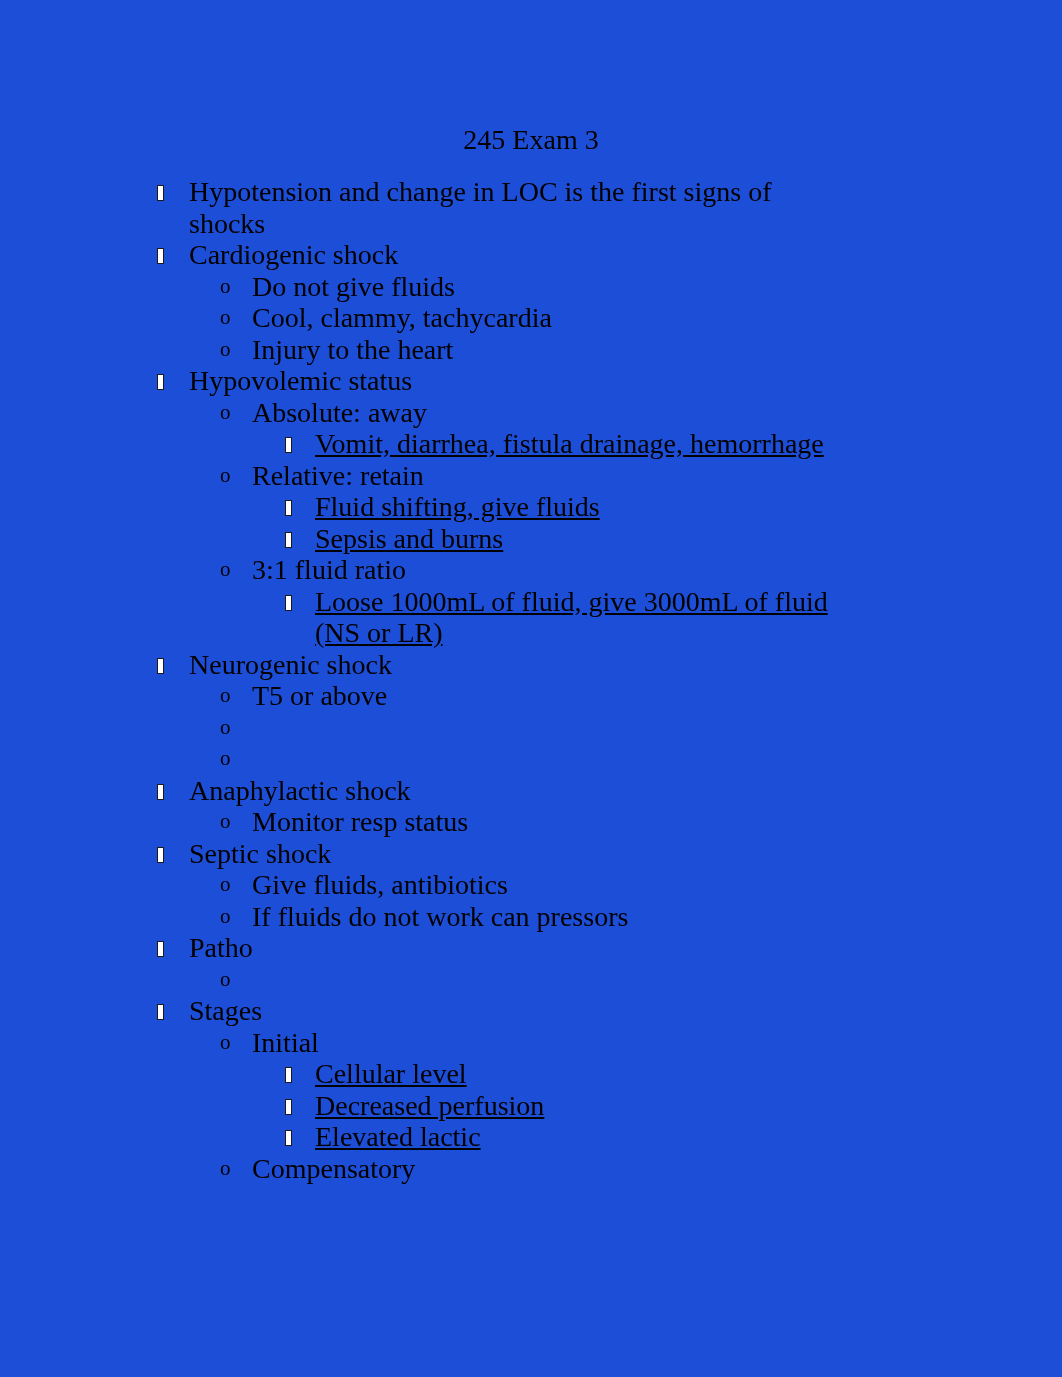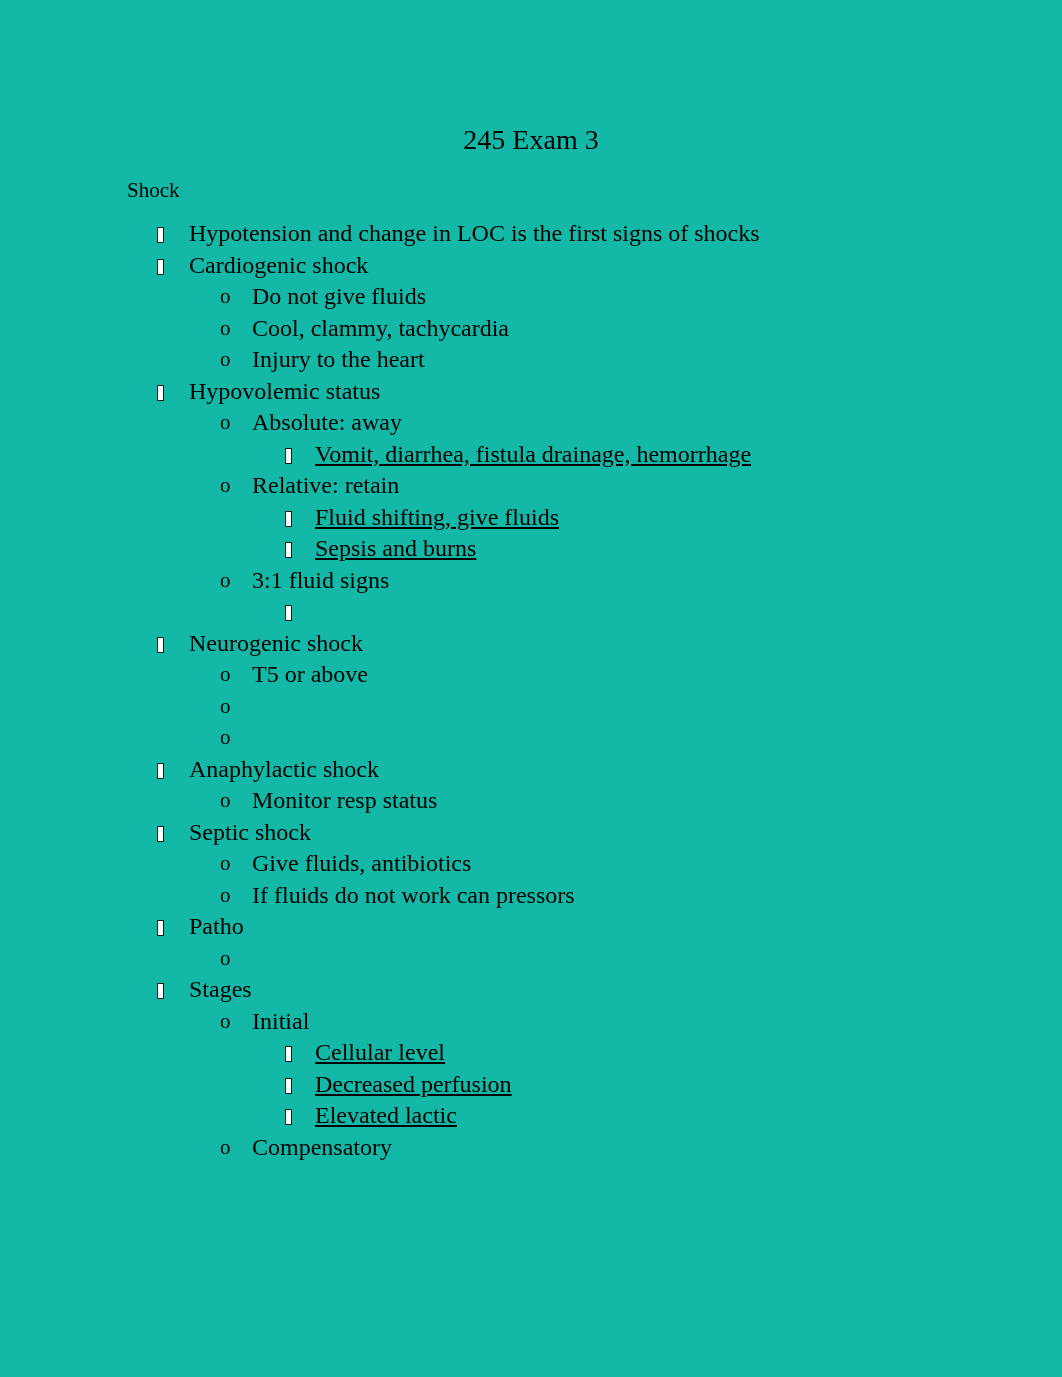--- a/index.html
+++ b/index.html
@@ -12,21 +12,21 @@
     height: 1377px;
     font-family: "Liberation Serif", "DejaVu Serif", serif;
     color: #000000;
     -webkit-font-smoothing: antialiased;
   }
 
   .page {
     position: relative;
     width: 1062px;
     height: 1377px;
-    background: #14b8a6;
+    background: #1d4ed8;
     box-sizing: border-box;
     padding: 0;
     overflow: hidden;
   }
 
   .doc-title {
     font-size: 28px;
     line-height: 32px;
     text-align: center;
     margin: 0;
@@ -65,21 +65,21 @@
     flex: 0 0 auto;
     display: inline-block;
     text-align: left;
     font-size: 21px;
     line-height: 31.5px;
     user-select: none;
   }
 
   .li-text {
     flex: 1 1 auto;
-    font-size: 24px;
+    font-size: 28px;
     line-height: 31.5px;
   }
 
   
   .lvl1 { padding-left: 30px; }
   .lvl1 > .marker { width: 32px; }
 
   
   .lvl2 { padding-left: 93px; }
   .lvl2 > .marker { width: 32px; }
@@ -103,21 +103,20 @@
 </style>
 </head>
 <body>
 
 <div class="page">
 
   <h1 class="doc-title">245 Exam 3</h1>
 
   <div class="body-block">
 
-    <div class="section-heading">Shock</div>
 
     <div class="outline-list">
         <div class="li lvl1">
           <span class="marker"><span class="tofu"></span></span>
           <span class="li-text">Hypotension and change in LOC is the first signs of shocks</span>
         </div>
         <div class="li lvl1">
           <span class="marker"><span class="tofu"></span></span>
           <span class="li-text">Cardiogenic shock</span>
         </div>
@@ -152,24 +151,25 @@
         <div class="li lvl3">
           <span class="marker"><span class="tofu"></span></span>
           <span class="li-text">Fluid shifting, give fluids</span>
         </div>
         <div class="li lvl3">
           <span class="marker"><span class="tofu"></span></span>
           <span class="li-text">Sepsis and burns</span>
         </div>
         <div class="li lvl2">
           <span class="marker">o</span>
-          <span class="li-text">3:1 fluid signs</span>
-        </div>
-        <div class="li lvl3">
-          <span class="marker"><span class="tofu"></span></span>
+          <span class="li-text">3:1 fluid ratio</span>
+        </div>
+        <div class="li lvl3">
+          <span class="marker"><span class="tofu"></span></span>
+          <span class="li-text">Loose 1000mL of fluid, give 3000mL of fluid (NS or LR)</span>
         </div>
         <div class="li lvl1">
           <span class="marker"><span class="tofu"></span></span>
           <span class="li-text">Neurogenic shock</span>
         </div>
         <div class="li lvl2">
           <span class="marker">o</span>
           <span class="li-text">T5 or above</span>
         </div>
         <div class="li lvl2">

